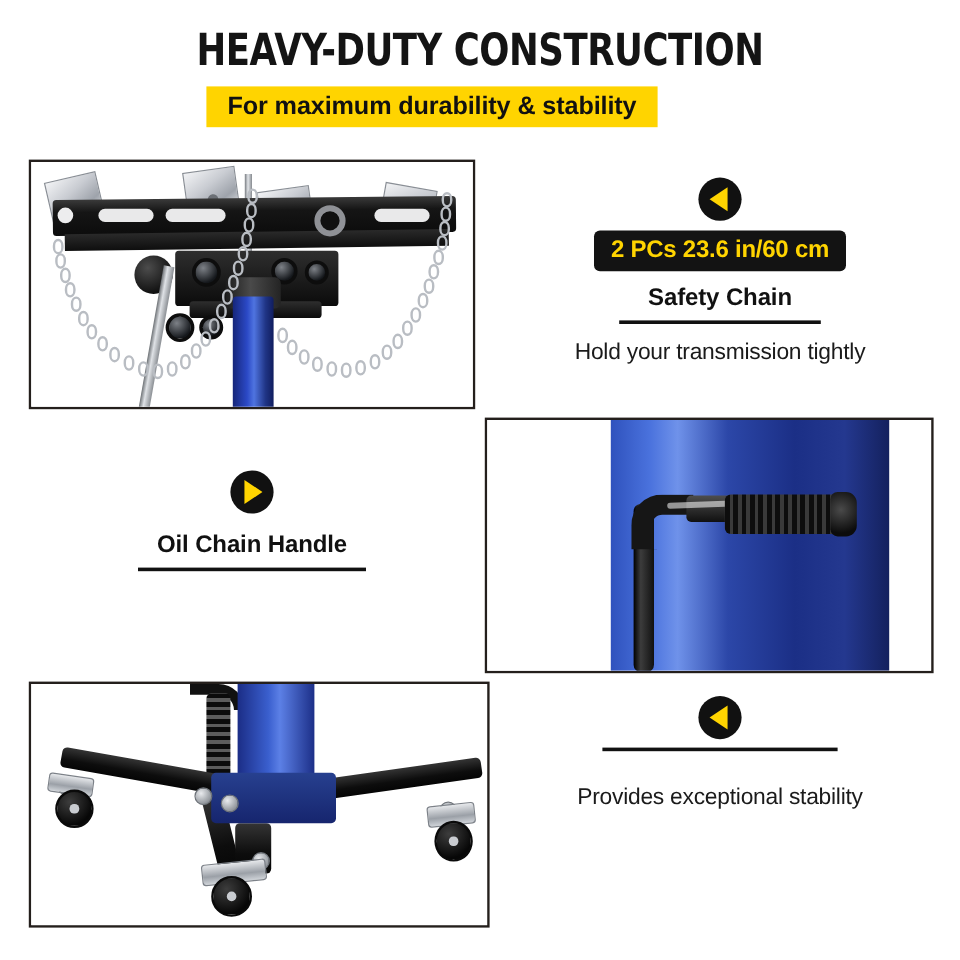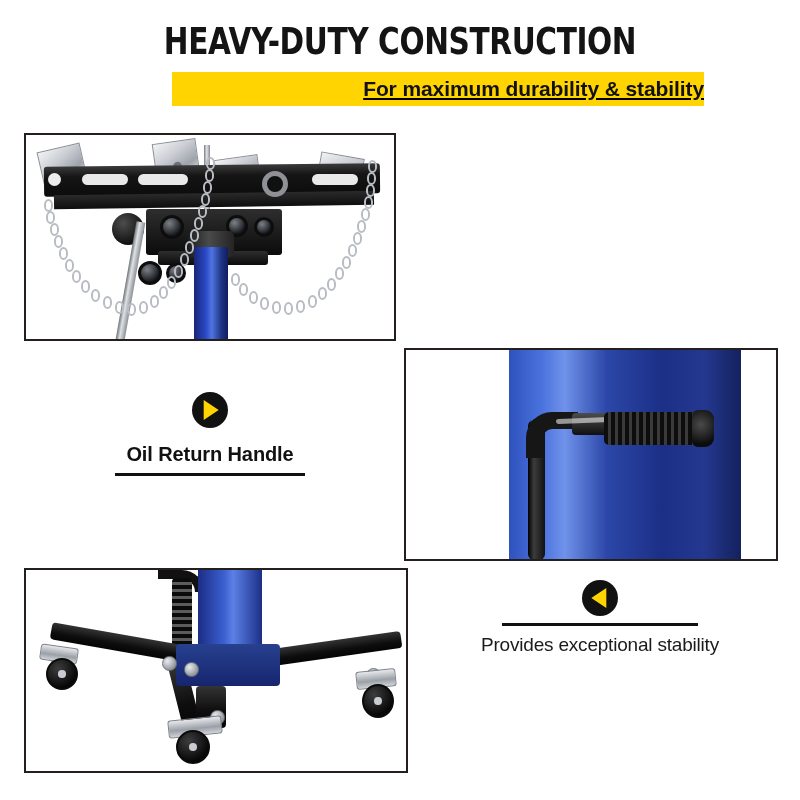--- a/index.html
+++ b/index.html
@@ -32,26 +32,25 @@
     color: #141414;
     transform: scaleX(0.80);
     transform-origin: 50% 50%;
     white-space: nowrap;
     line-height: 44px;
   }
 
   .subtitle-banner {
     position: absolute;
     left: 172px; top: 72px;
-    width: 532px; height: 34px;
+    width: 376px; height: 34px;
     background: #FFD400;
     display: flex;
     align-items: center;
-    justify-content: flex-end;
-    text-decoration: underline;
+    justify-content: center;
   }
   .subtitle-text {
     font-family: "Liberation Sans", sans-serif;
     font-size: 21px;
     font-weight: bold;
     color: #111111;
     letter-spacing: -0.1px;
     white-space: nowrap;
   }
 
@@ -322,21 +321,21 @@
   #callout-chain .desc { margin-top: 13px; }
 
   #callout-oil { left: 32px; top: 392px; width: 356px; }
   #callout-oil .rule { width: 190px; }
   #callout-oil .headline { margin-top: 15px; }
   #callout-oil .desc { margin-top: 16px; }
 
   #callout-base { left: 422px; top: 580px; width: 356px; }
   #callout-base .rule { width: 196px; }
   #callout-base .headline { margin-top: 44px; }
-  #callout-base .desc { margin-top: 8px; }
+  #callout-base .desc { margin-top: 28px; }
 </style>
 </head>
 <body>
 
 <div class="page">
 
   <div class="title">HEAVY-DUTY CONSTRUCTION</div>
 
   <div class="subtitle-banner">
     <span class="subtitle-text">For maximum durability &amp; stability</span>
@@ -460,24 +459,33 @@
       <div class="caster-wheel" style="left:20px;  top:88px;  width:32px; height:32px;"></div>
 
       <div class="caster-fork" style="left:330px; top:100px; width:40px; height:18px; transform:rotate(-6deg);"></div>
       <div class="caster-wheel" style="left:336px; top:114px; width:32px; height:34px;"></div>
 
       <div class="caster-fork" style="left:142px; top:148px; width:54px; height:18px; transform:rotate(-6deg);"></div>
       <div class="caster-wheel" style="left:150px; top:160px; width:34px; height:34px;"></div>
     </div>
   </div>
 
+  <div class="callout" id="callout-chain">
+    <div class="marker left"></div>
+    <div class="badge-wrap">
+      <span class="badge">2 PCs 23.6 in/60 cm</span>
+    </div>
+    <div class="headline">Safety Chain</div>
+    <div class="rule"></div>
+    <div class="desc">Hold your transmission tightly</div>
+  </div>
 
   <div class="callout" id="callout-oil">
     <div class="marker right"></div>
-    <div class="headline">Oil Return Handle</div>
+    <div class="headline">Oil Chain Handle</div>
     <div class="rule"></div>
   </div>
 
   <div class="callout" id="callout-base">
     <div class="marker left"></div>
     <div class="rule"></div>
     <div class="desc">Provides exceptional stability</div>
   </div>
 
 </div>

